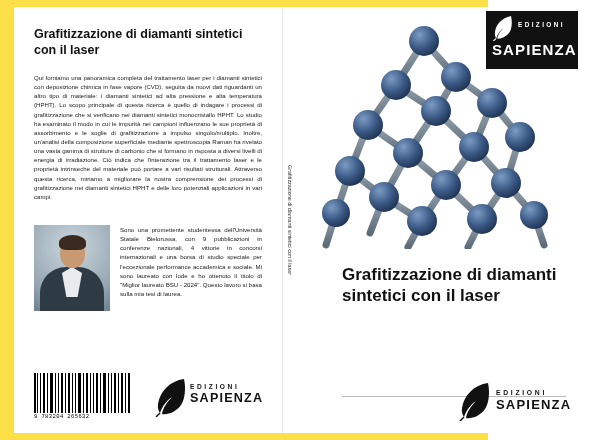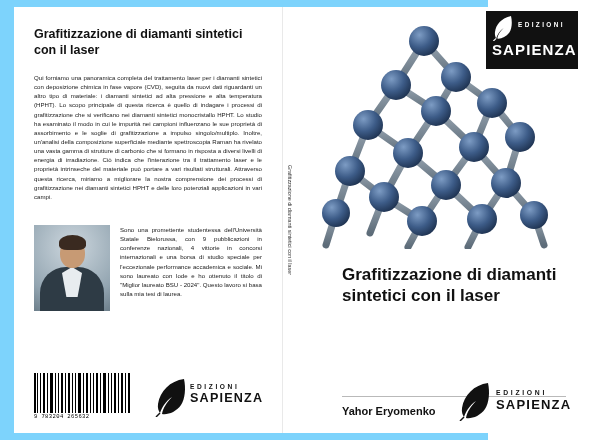--- a/index.html
+++ b/index.html
@@ -10,21 +10,21 @@
   body {
     width: 600px;
     height: 440px;
     font-family: "Liberation Sans", sans-serif;
     overflow: hidden;
   }
   #cover {
     position: relative;
     width: 488px;
     height: 440px;
-    background: #7dd3fc;
+    background: #fde047;
   }
   
   .back-cover {
     position: absolute;
     left: 14px;
     top: 7px;
     width: 268px;
     height: 426px;
     background: #ffffff;
     box-sizing: border-box;
@@ -464,21 +464,20 @@
           <path d="M19 1 C10 3 4 9 3 17 C2.6 20 3.4 22 4.2 23.4 C5.4 19.4 7.8 15.6 11.6 13 C8.4 16.2 5.8 19.8 5.2 23.6 C9 24.2 14 22 17.2 17.8 C20 14 20.4 7 19 1 Z" fill="#ffffff"></path>
           <path d="M4.2 23.4 L1.4 26" stroke="#ffffff" stroke-width="1.1" fill="none"></path>
         </svg>
         <div class="badge-l1">EDIZIONI</div>
         <div class="badge-l2">SAPIENZA</div>
       </div>
     </div>
 
     <div class="front-title">Grafitizzazione di diamanti sintetici con il laser</div>
     <div class="front-rule"></div>
-    <div class="front-author">Yahor Eryomenko</div>
 
     <div class="front-logo">
       <svg class="feather" viewBox="0 0 34 40">
         <path d="M30 2 C16 4 6 14 4 27 C3.4 31 4.6 34 6 36 C8 30 12 24 18 20 C13 25 9 31 8 37 C14 38 22 35 27 28 C31 22 32 11 30 2 Z" fill="#111111"></path>
         <path d="M6 36 L2 40" stroke="#111111" stroke-width="1.4" fill="none"></path>
       </svg>
       <div class="front-logo-text">
         <div class="l1">EDIZIONI</div>
         <div class="l2">SAPIENZA</div>
       </div>

